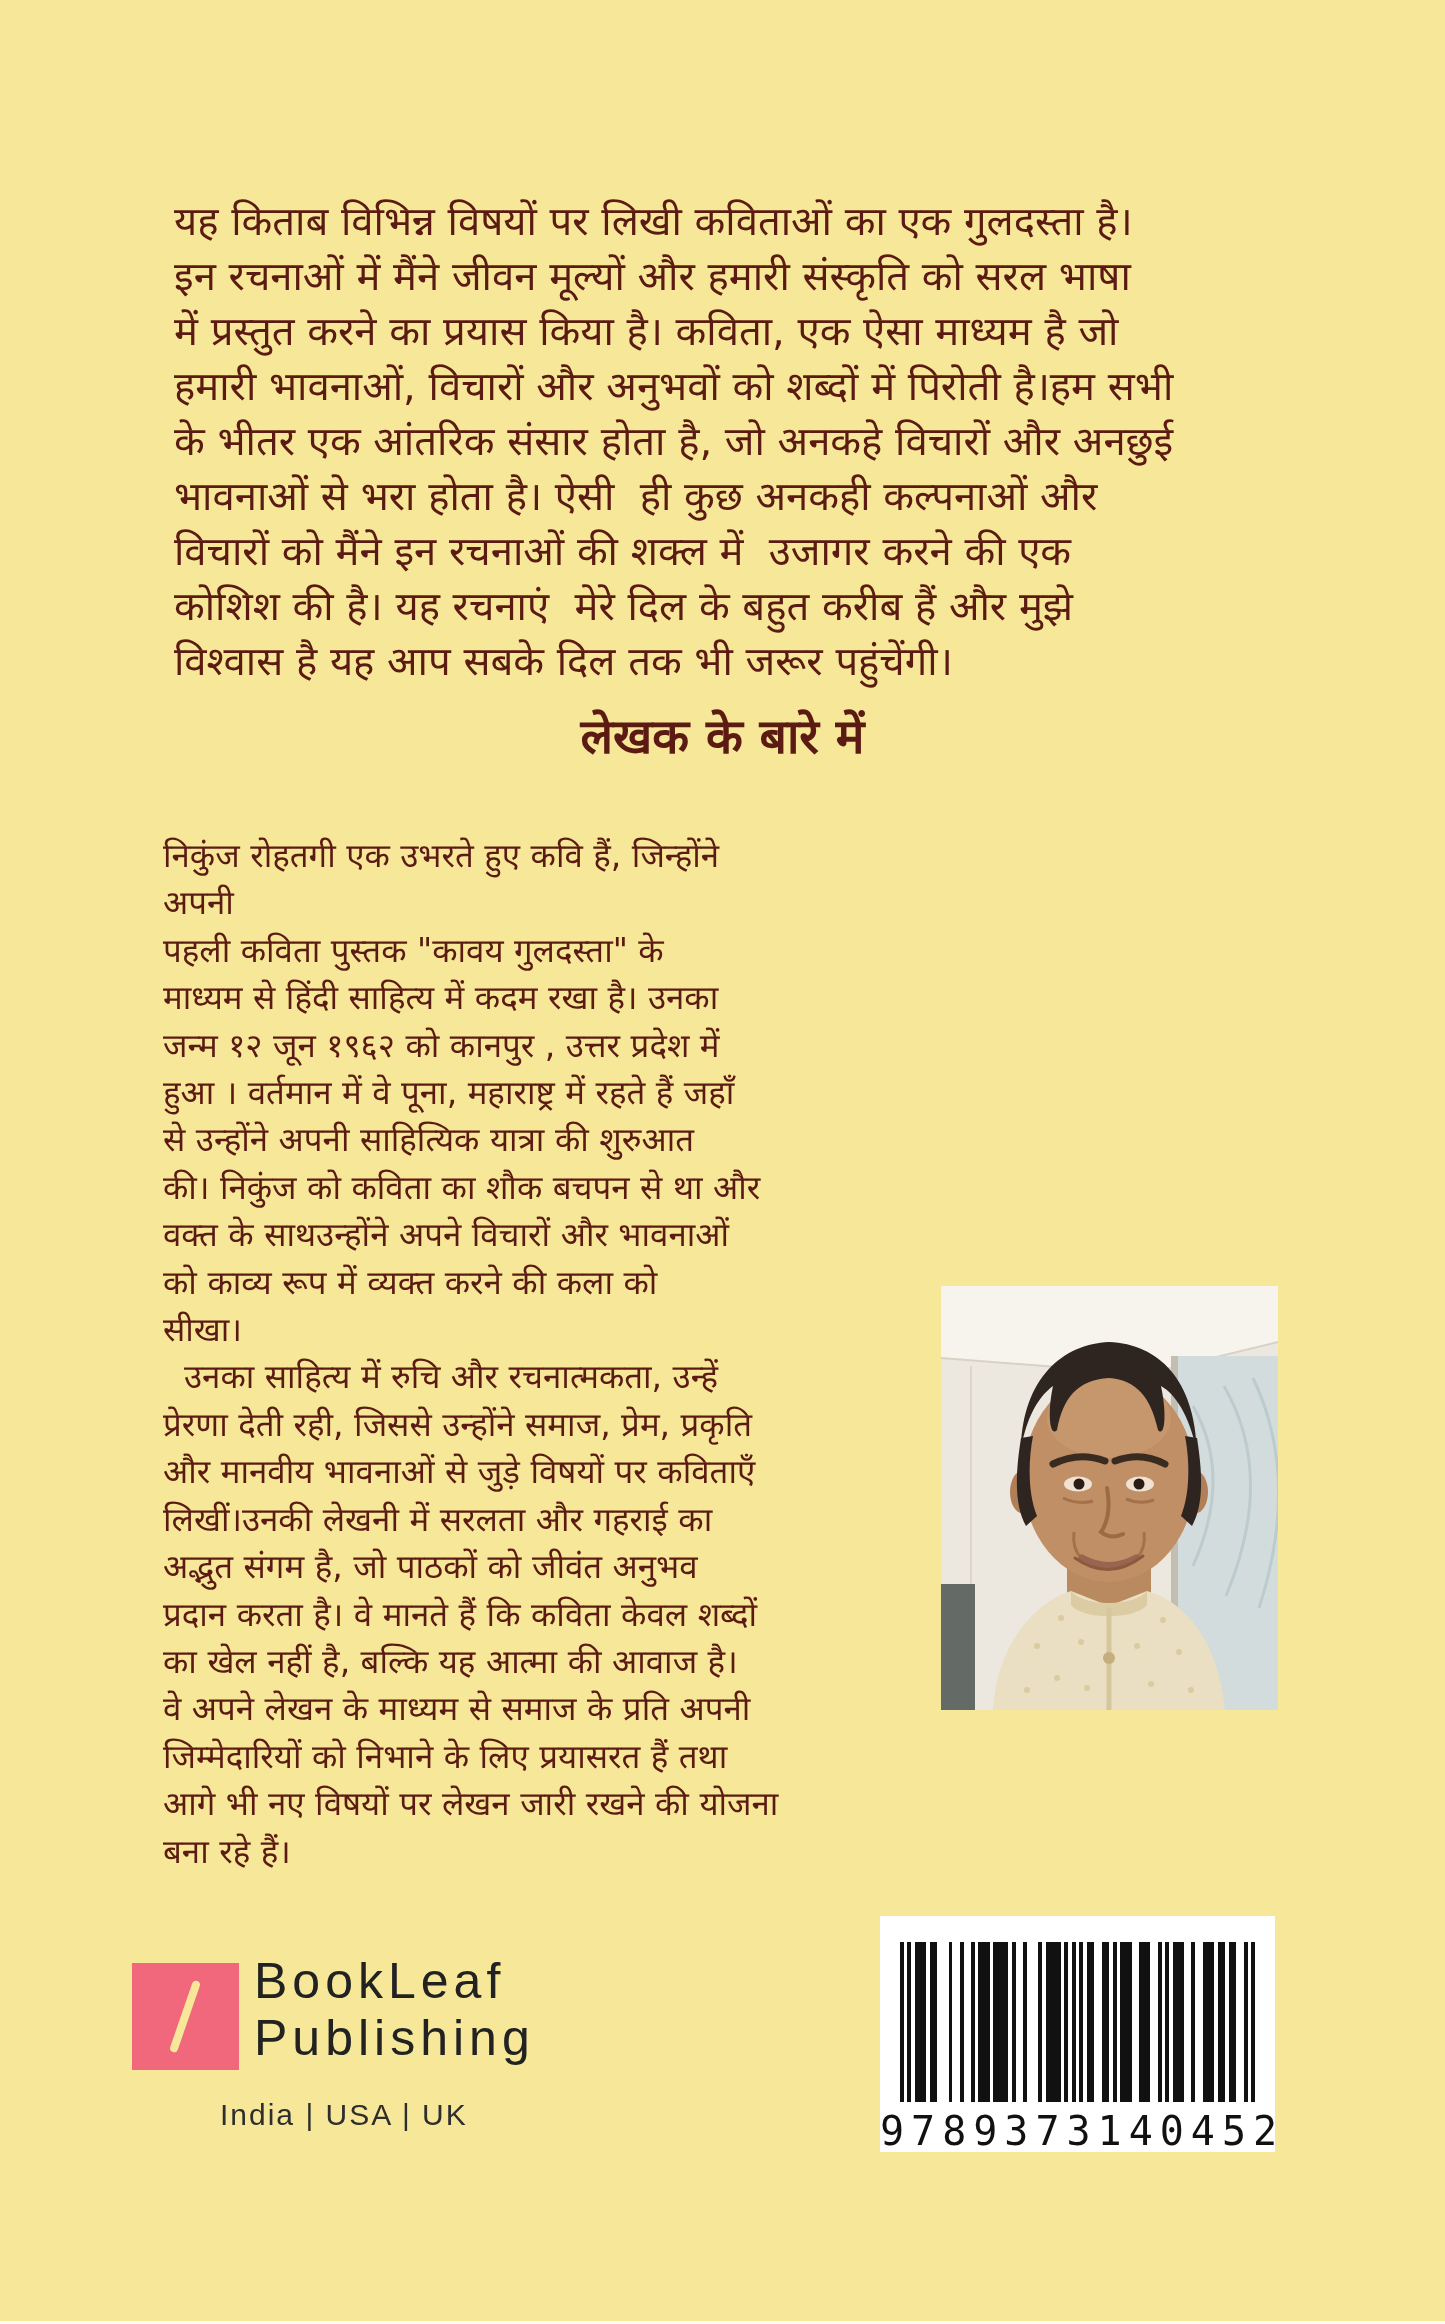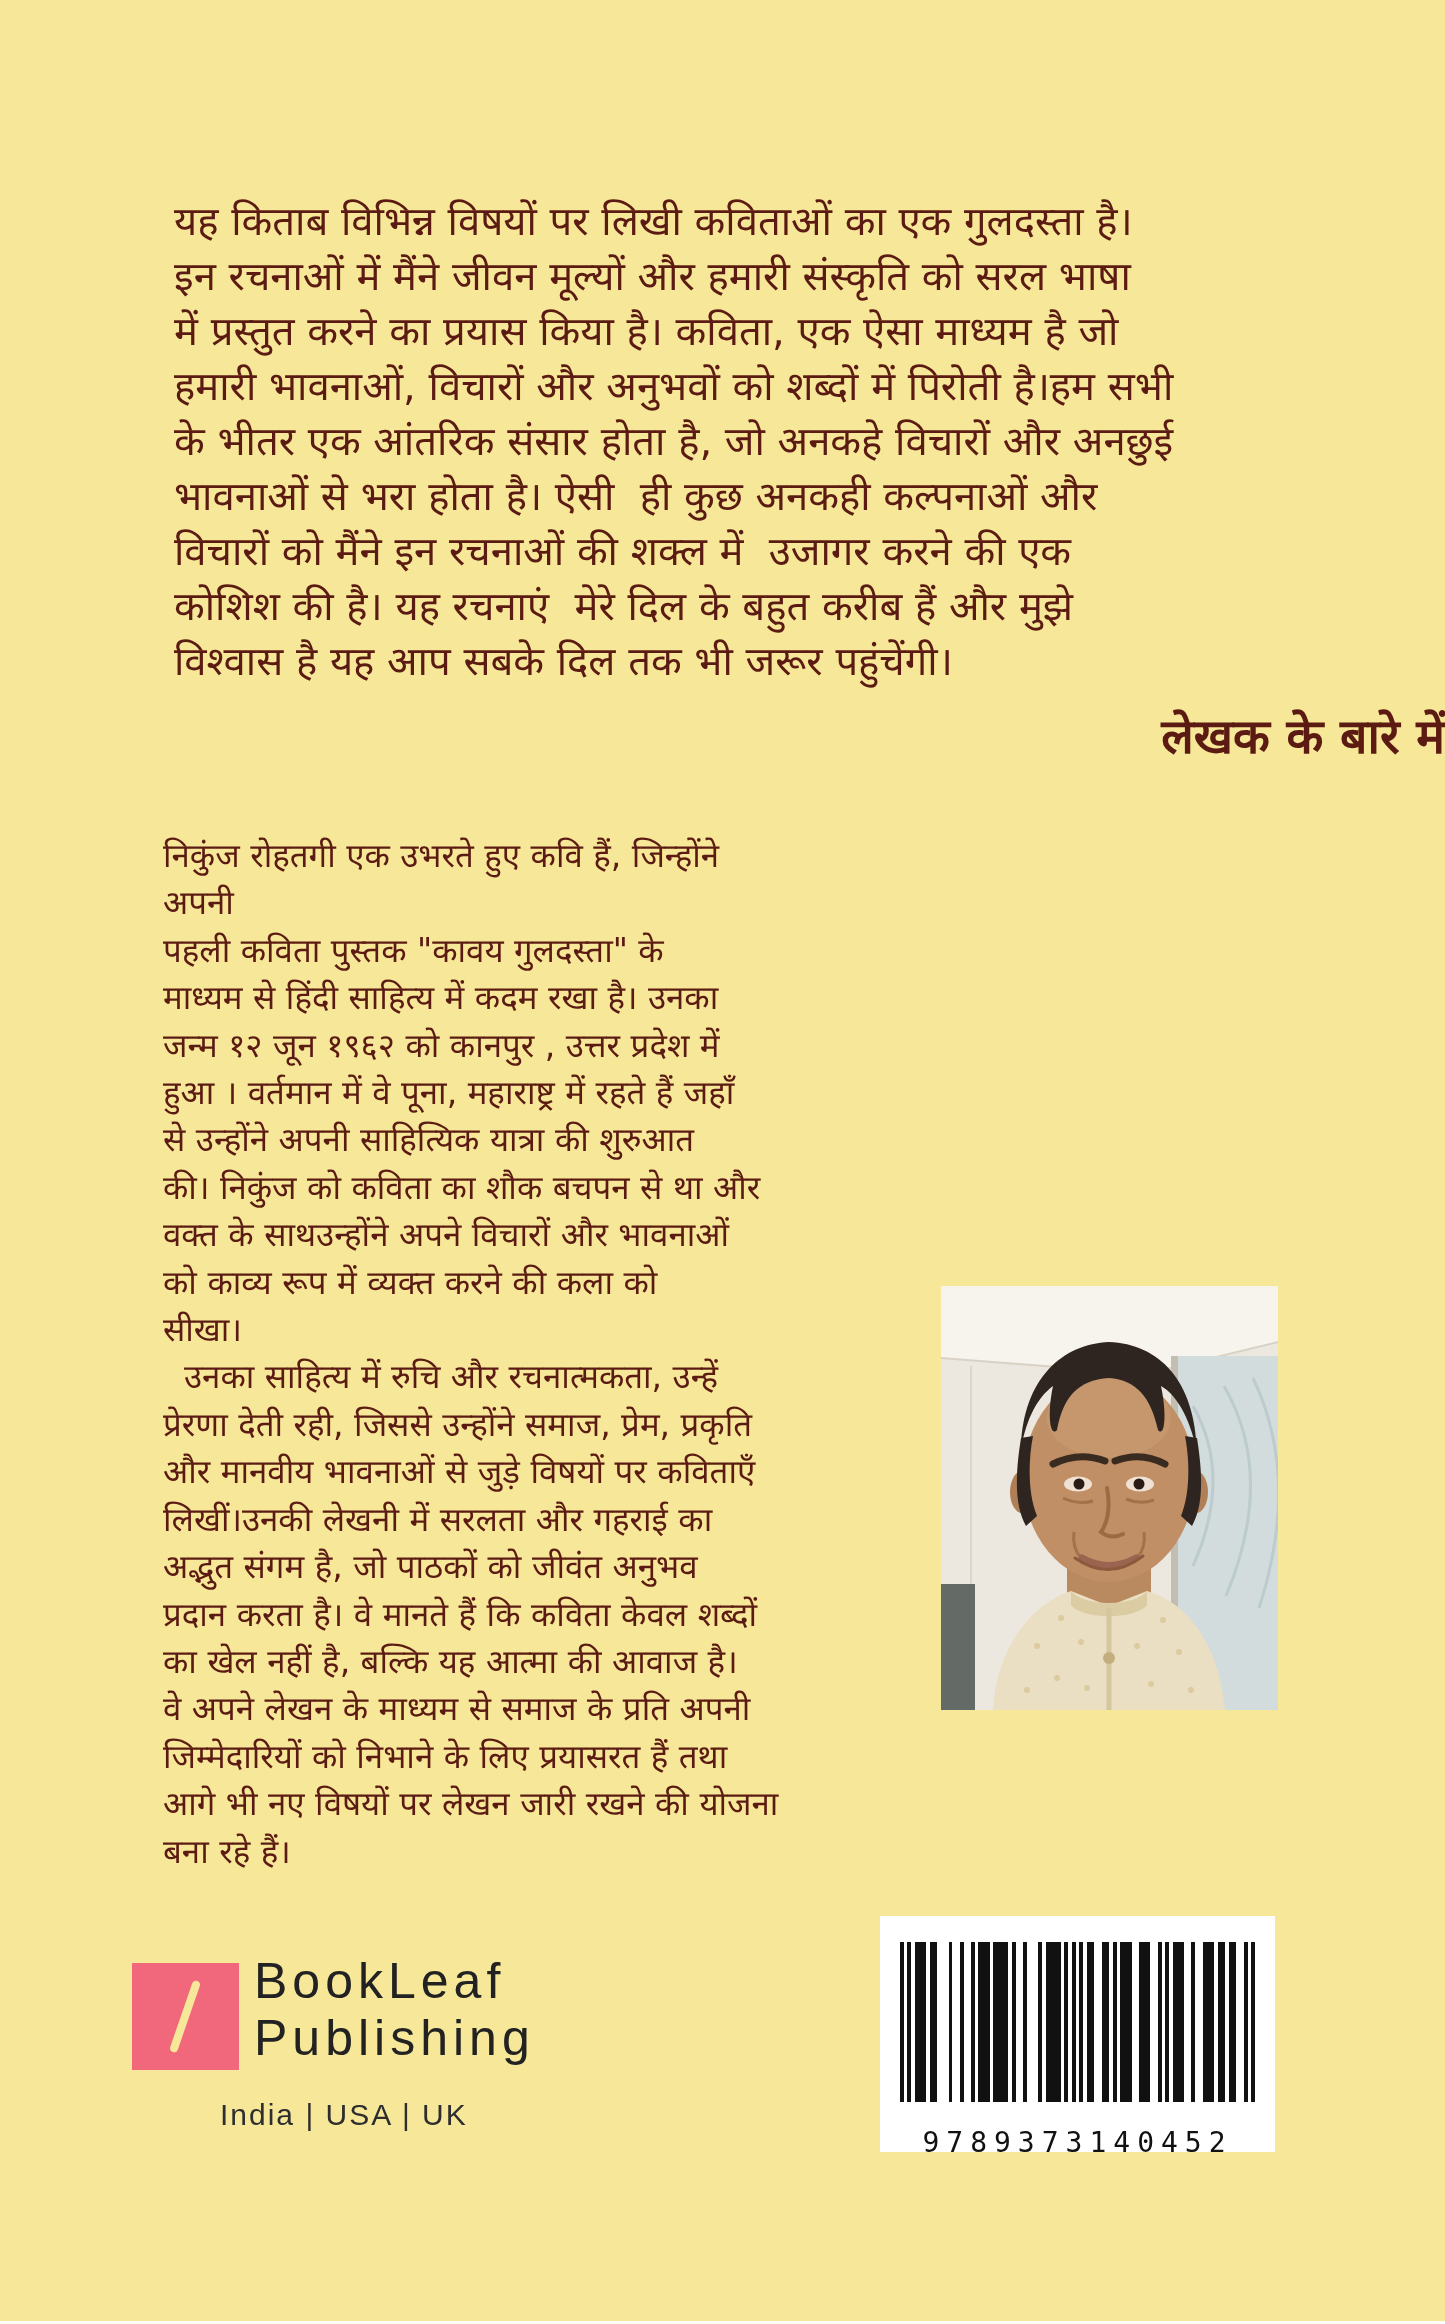--- a/index.html
+++ b/index.html
@@ -20,21 +20,21 @@
     font-family:"DejaVu Sans",sans-serif;
     color:var(--body-text);
   }
   .intro{
     position:absolute;left:158px;top:178px;width:1020px;
     font-size:40px;line-height:55px;
     white-space:pre-wrap;margin:16px;
   }
   .heading{
     position:absolute;left:0;top:702px;width:1445px;
-    text-align:right;font-size:48px;font-weight:600;
+    text-align:center;font-size:48px;font-weight:600;
     margin:0;
   }
   .bio{
     position:absolute;left:155px;top:824px;width:1000px;
     font-size:33px;line-height:47.4px;
     white-space:pre-wrap;margin:8px;
   }
   .photo{
     position:absolute;left:941px;top:1286px;width:337px;height:424px;
     overflow:hidden;
@@ -67,21 +67,21 @@
     background:var(--barcode-bg);
   }
   .bars{
     position:absolute;left:20px;top:26px;width:355px;height:160px;
   }
   .bars .bar{position:absolute;top:0;bottom:0;background:var(--bar);}
   .isbn{
     position:absolute;left:0;top:192px;width:100%;
     text-align:center;
     font-family:"DejaVu Sans Mono",monospace;
-    font-size:28px;letter-spacing:7px;color:#111;margin-top:18px;
+    font-size:40px;letter-spacing:7px;color:#111;
   }
   .page-edge{
     position:absolute;left:0;bottom:0;width:100%;height:3px;
     background:var(--page-edge);
   }
 </style>
 </head>
 <body>
 
 <div>

